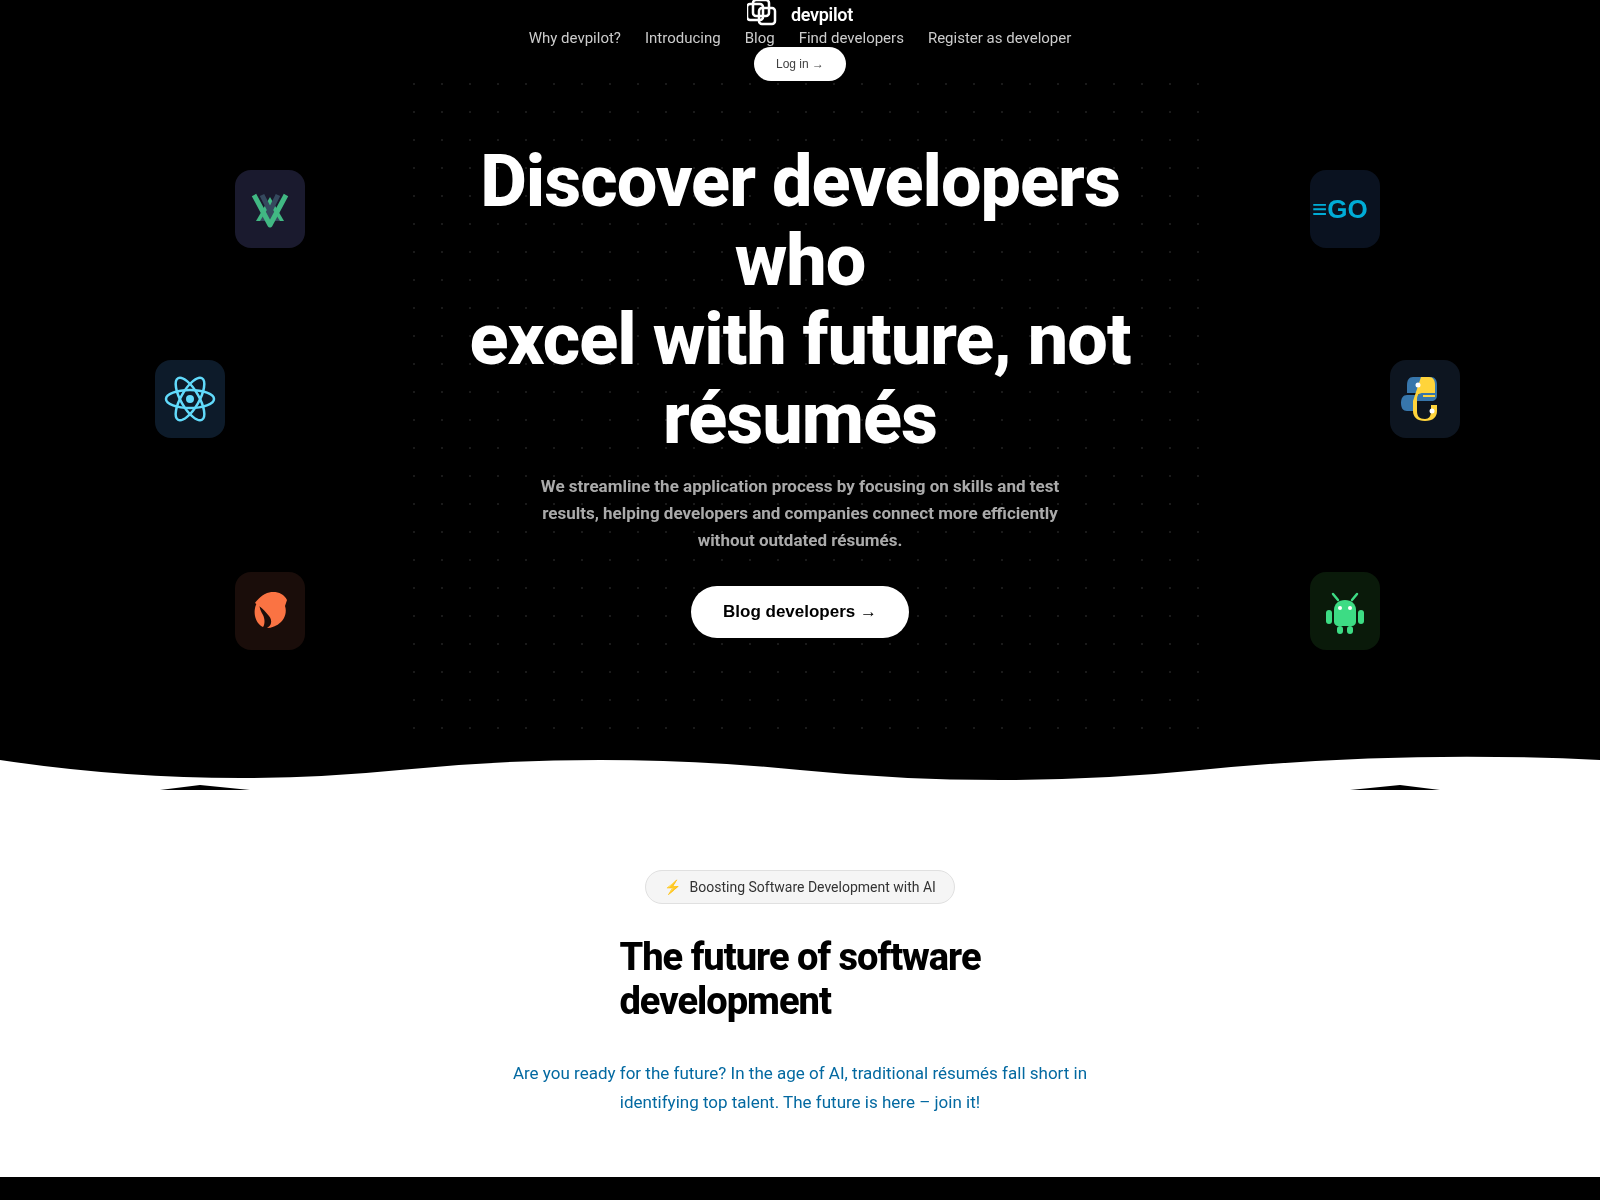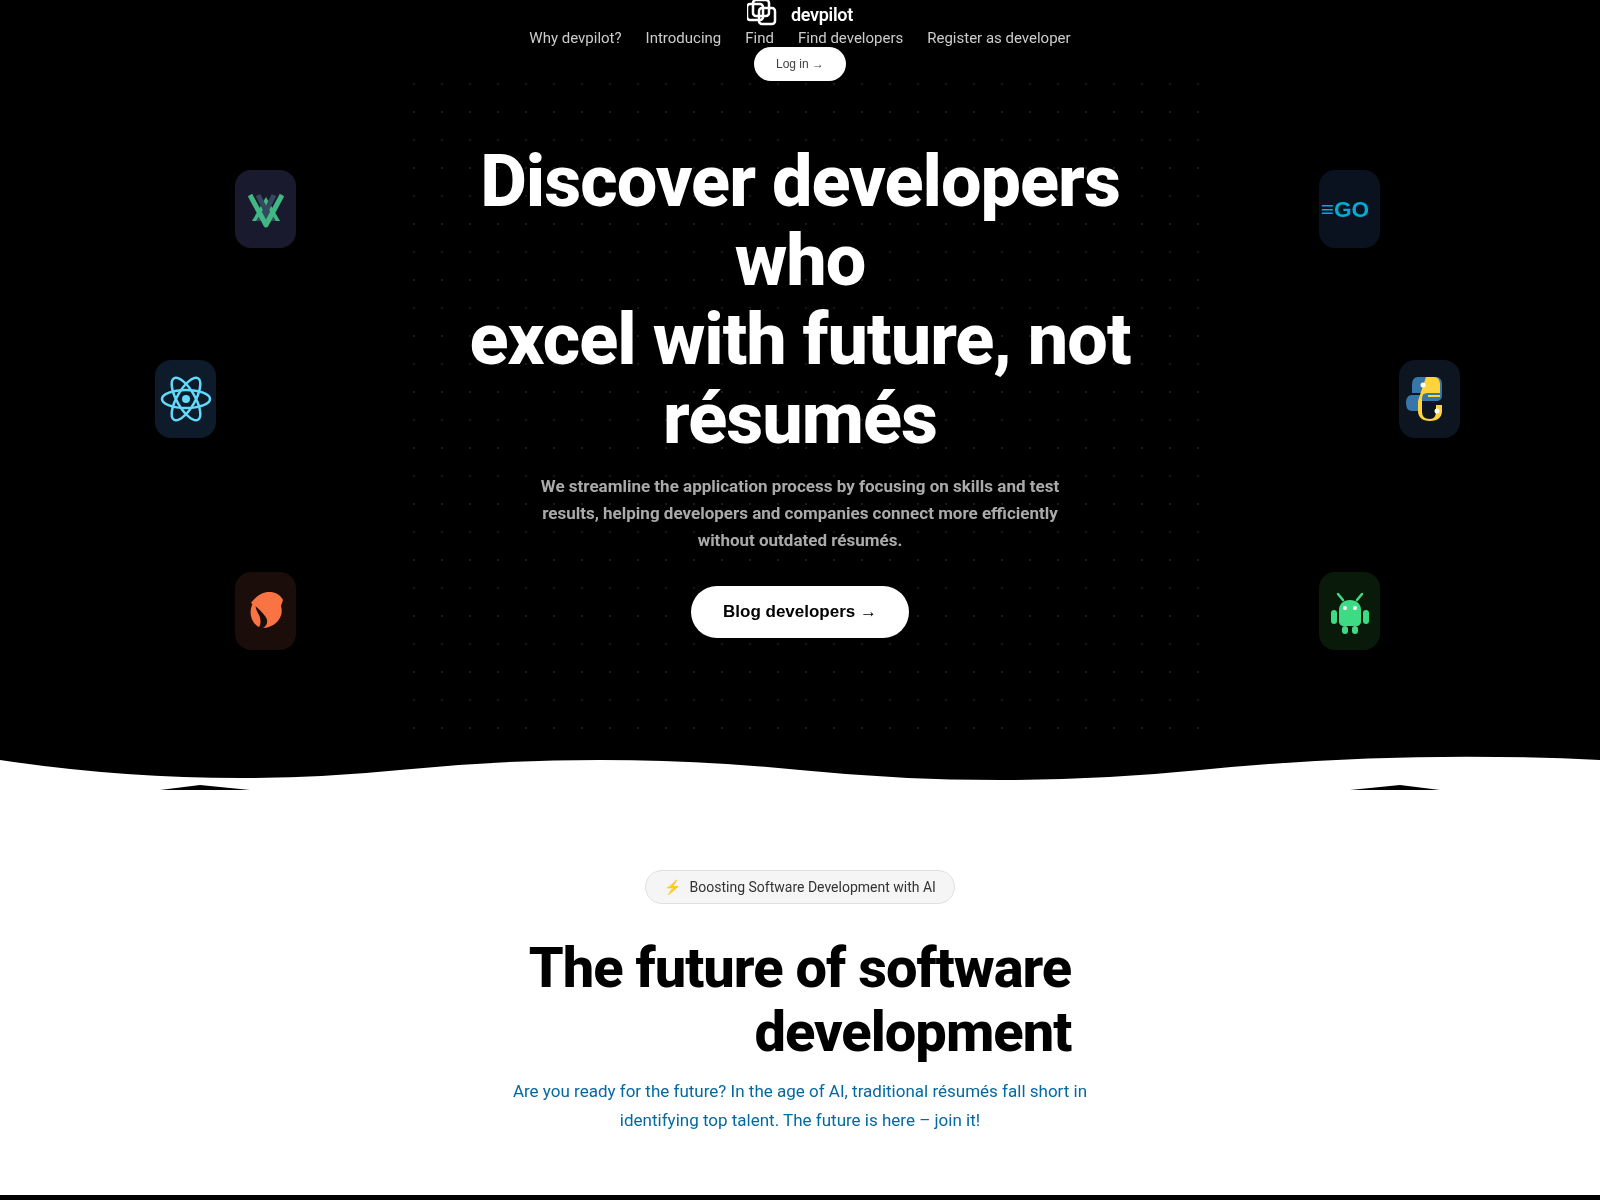--- a/index.html
+++ b/index.html
@@ -139,21 +139,21 @@
       font-weight: 600;
       cursor: pointer;
       display: inline-flex;
       align-items: center;
       gap: 8px;
     }
 
     
     .tech-icon {
       position: absolute;
-      width: 61px;
+      width: 70px;
       height: 78px;
       border-radius: 16px;
       display: flex;
       align-items: center;
       justify-content: center;
       z-index: 3;
       margin-left: 15px;
     }
 
     .tech-icon-vue {
@@ -224,27 +224,27 @@
       background: #f5f5f5;
       border: 1px solid #e0e0e0;
       border-radius: 50px;
       padding: 8px 18px;
       font-size: 14px;
       color: #333;
       margin-bottom: 32px;
     }
 
     .second-title {
-      font-size: 56px;
+      font-size: 38px;
       font-weight: 800;
       color: #000;
-      text-align: right;
+      text-align: left;
       line-height: 1.15;
       max-width: 600px;
-      margin-bottom: 12px;
+      margin-bottom: 36px;
       letter-spacing: -1px;
     }
 
     .second-subtitle {
       font-size: 17px;
       color: #0369a1;
       text-align: center;
       max-width: 580px;
       line-height: 1.7;
     }
@@ -258,21 +258,21 @@
       <rect x="0" y="4" width="16" height="16" rx="3" fill="none" stroke="white" stroke-width="2.5"></rect>
       <rect x="6" y="0" width="16" height="16" rx="3" fill="none" stroke="white" stroke-width="2.5"></rect>
       <rect x="12" y="8" width="16" height="16" rx="3" fill="none" stroke="white" stroke-width="2.5"></rect>
     </svg>
     <span class="logo-text">devpilot</span>
   </div>
 
   <ul class="nav-links">
     <li><a href="#">Why devpilot?</a></li>
     <li><a href="#">Introducing</a></li>
-    <li><a href="#">Find</a></li>
+    <li><a href="#">Blog</a></li>
     <li><a href="#">Find developers</a></li>
     <li><a href="#">Register as developer</a></li>
   </ul>
 
   <button class="login-btn">Log in →</button>
 </nav>
 
 <section class="hero">
 
   <div class="tech-icon tech-icon-vue">

